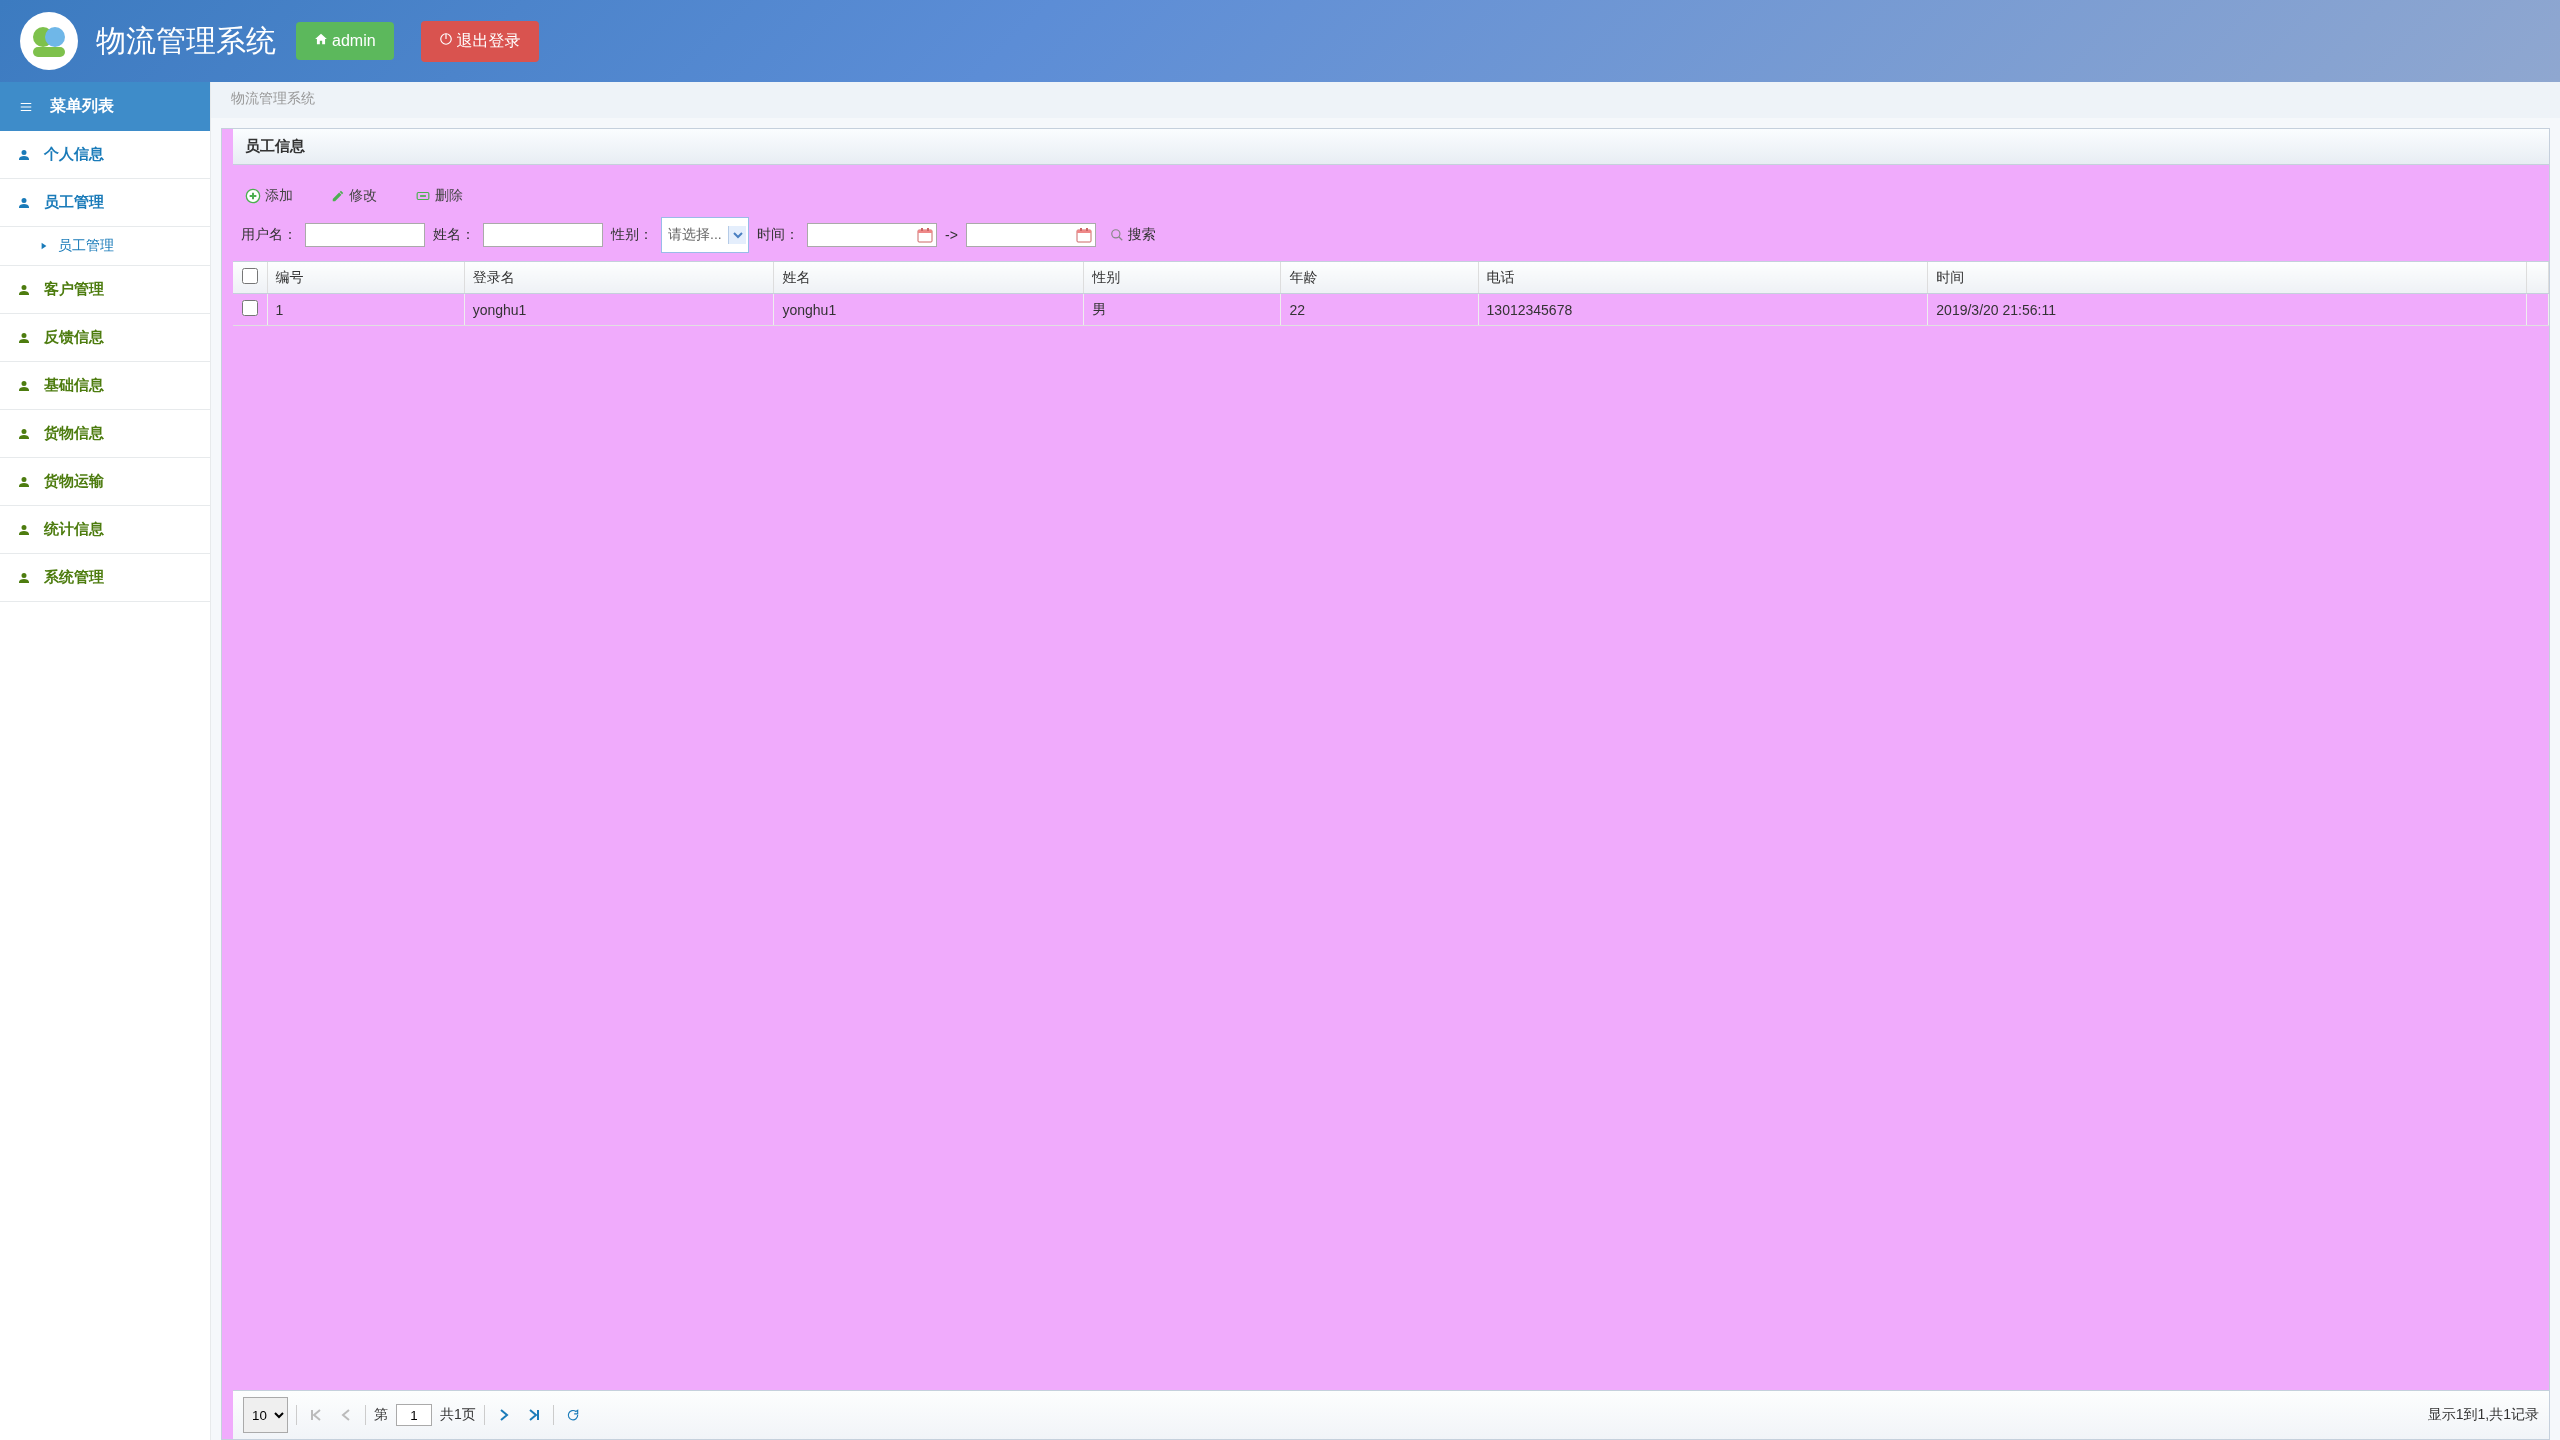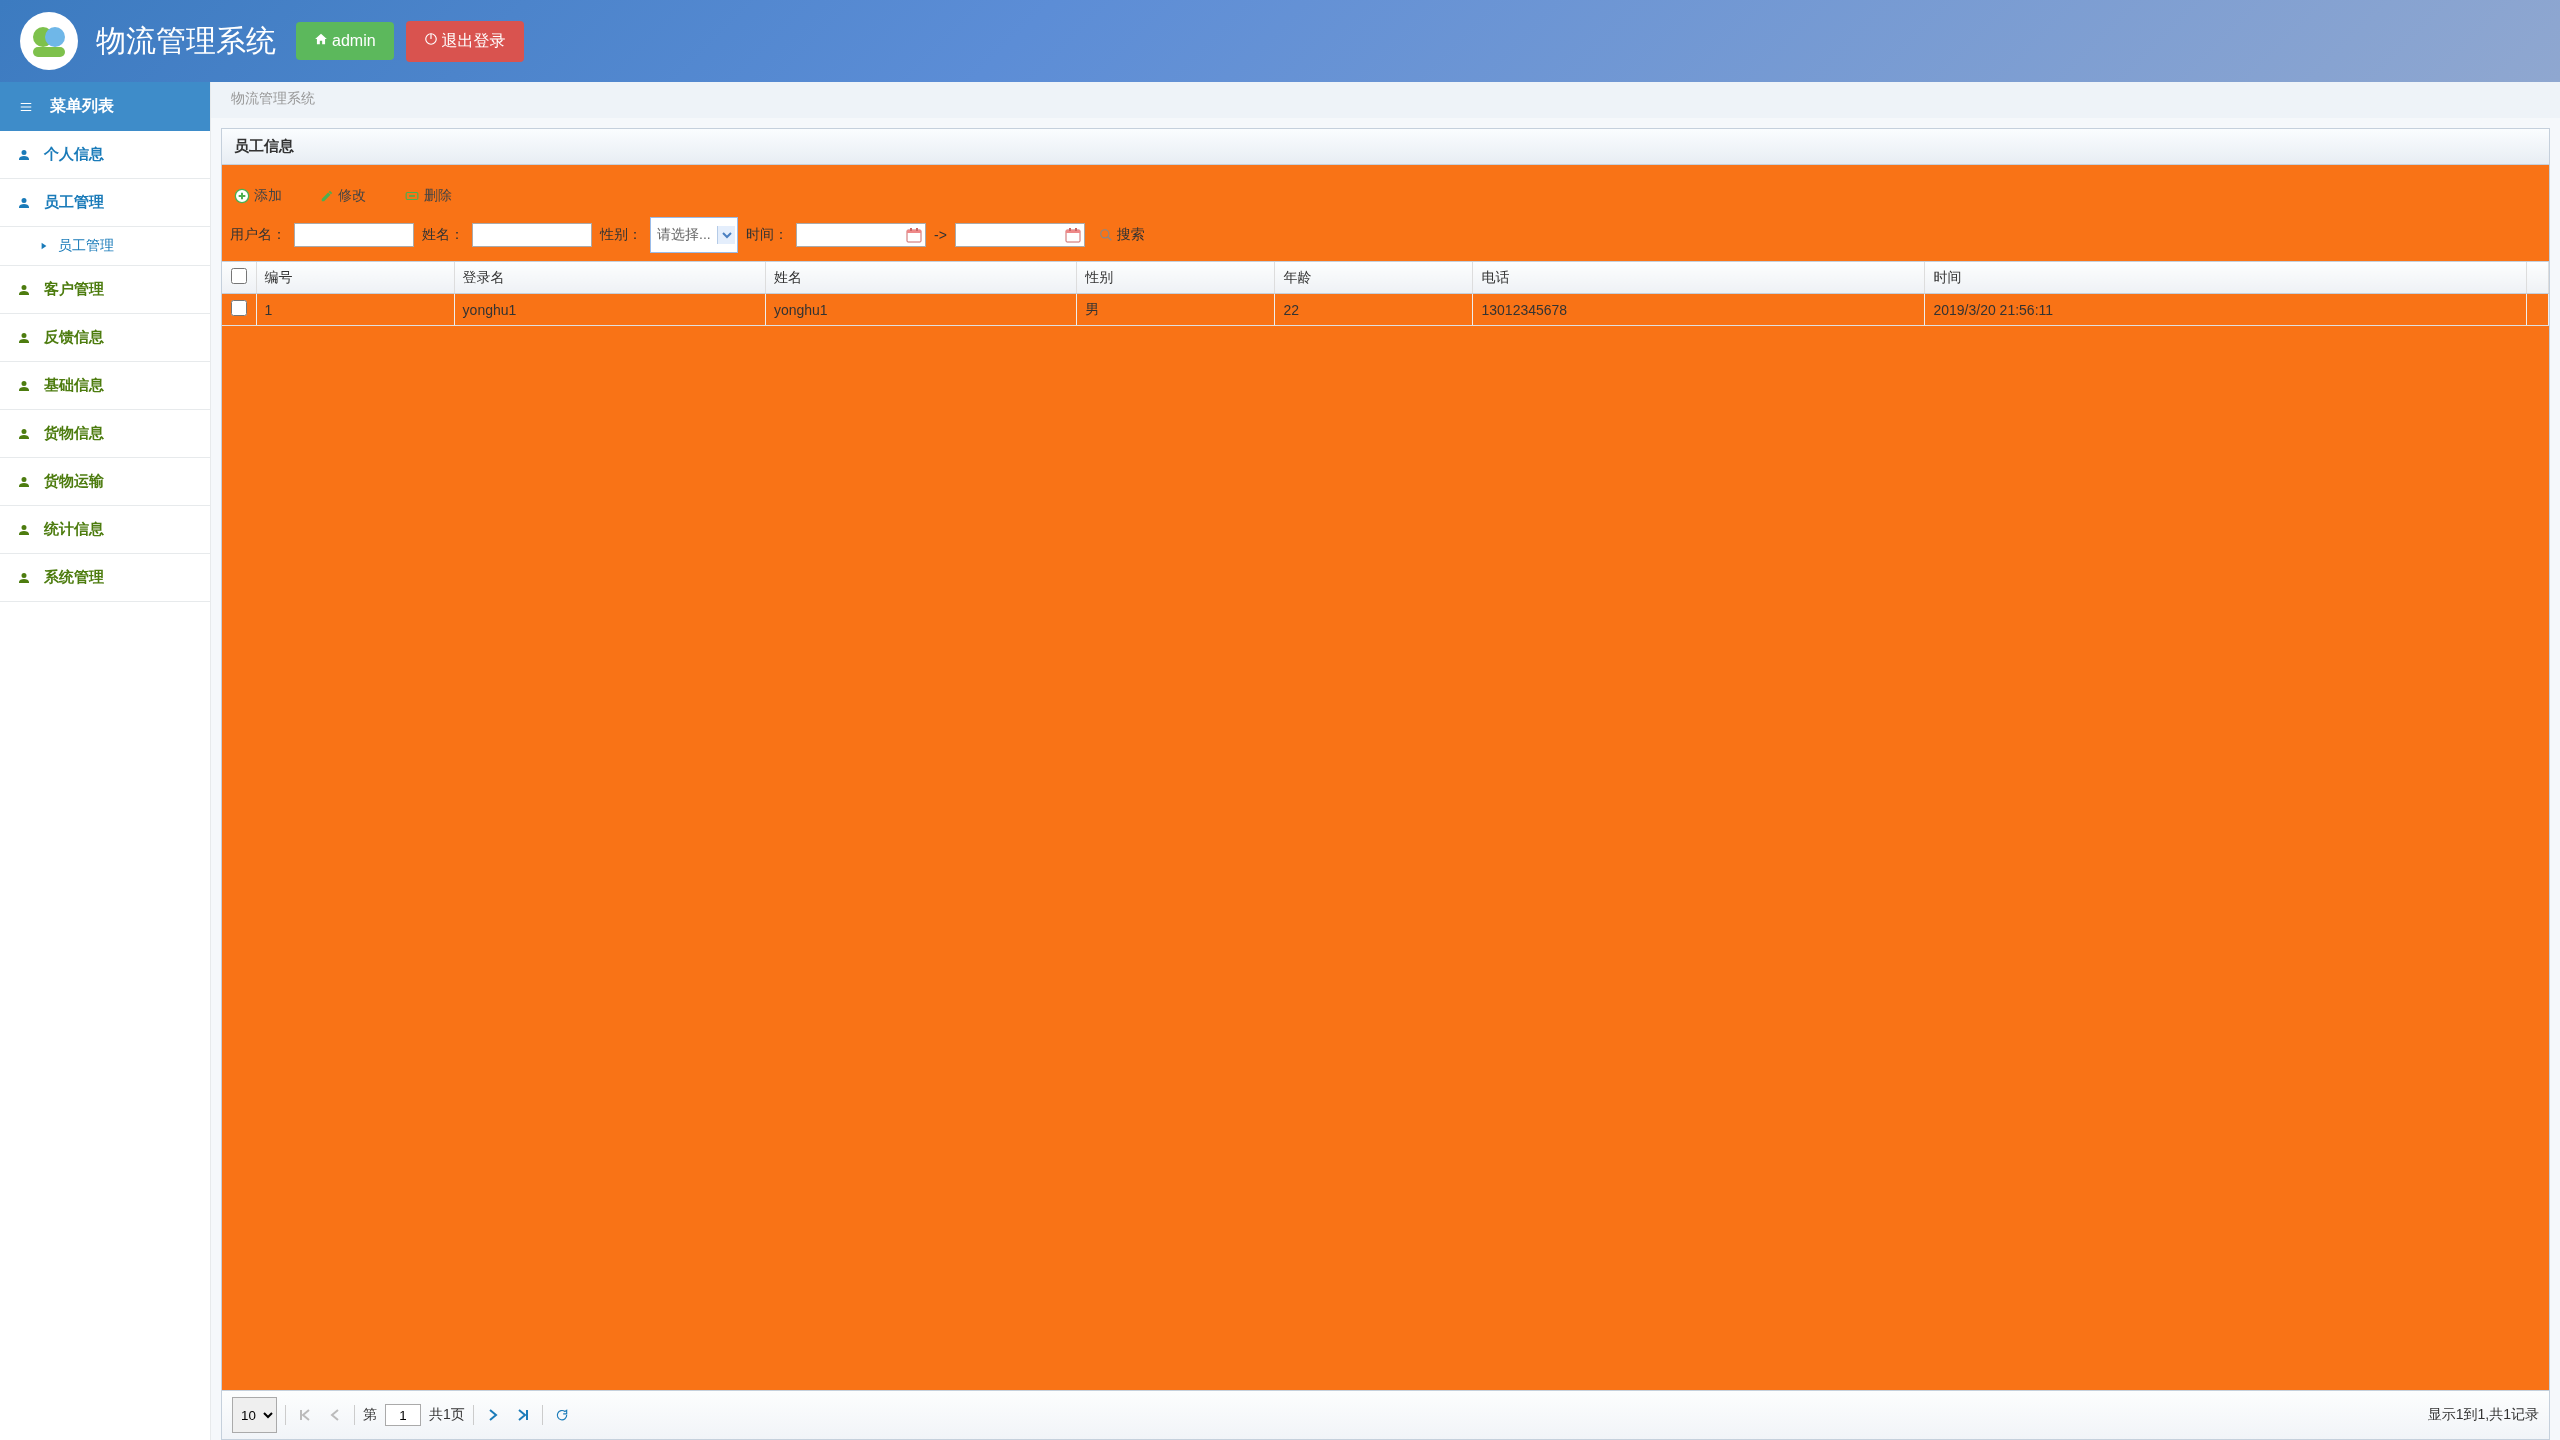--- a/index.html
+++ b/index.html
@@ -3,38 +3,38 @@
 <meta charset="utf-8">
 <style>
 * { box-sizing: border-box; margin: 0; padding: 0; }
 body { font-family: "Microsoft YaHei", "Helvetica Neue", Arial, sans-serif; font-size: 14px; color: #333; background: #fff; }
 
 .header { height: 82px; background: linear-gradient(135deg, #3c7bc0 0%, #5c8dd6 40%, #8fa7d0 100%); display: flex; align-items: center; padding: 0 20px; color: #fff; }
 .header-logo { width: 58px; height: 58px; border-radius: 50%; background: #fff; margin-right: 18px; display: flex; align-items: center; justify-content: center; overflow: hidden; }
 .header-logo svg { width: 48px; height: 48px; }
 .header-title { font-size: 30px; font-weight: 500; margin-right: 20px; }
 .btn { display: inline-flex; align-items: center; padding: 10px 18px; border-radius: 4px; border: none; cursor: pointer; font-size: 16px; color: #fff; }
-.btn-green { background: #5cb85c; margin-right: 12px; }
+.btn-green { background: #5cb85c; margin-right: 27px; }
 .btn-red { background: #d9534f; }
 .btn-icon { margin-right: 4px; }
 
 .main { display: flex; height: calc(100vh - 82px); }
 .sidebar { width: 211px; background: #fff; border-right: 1px solid #e7eaec; overflow-y: auto; }
 .sidebar-menu-title { background: #3e8cc9; color: #fff; padding: 14px 18px; font-size: 16px; font-weight: 600; display: flex; align-items: center; gap: 16px; }
 .sidebar-item { padding: 14px 18px; border-bottom: 1px solid #e7eaec; cursor: pointer; display: flex; align-items: center; gap: 14px; font-size: 15px; font-weight: 600; color: #4d7c0f; }
 .sidebar-item.active { color: #1a7bb9; }
 .sidebar-subitem { padding: 10px 18px 10px 40px; cursor: pointer; color: #1a7bb9; font-size: 14px; border-bottom: 1px solid #e7eaec; display: flex; align-items: center; gap: 10px; }
 .user-icon { width: 12px; height: 12px; fill: currentColor; }
 .list-icon { width: 16px; height: 14px; fill: currentColor; }
 .caret-icon { width: 8px; height: 8px; fill: currentColor; }
 
 .content { flex: 1; display: flex; flex-direction: column; background: #f5f8fb; overflow: hidden; }
 .breadcrumb { padding: 8px 20px 10px; font-size: 14px; color: #999; background: #eef3f8; }
 
-.panel { margin: 10px 10px 0 10px; border: 1px solid #c5d0dc; background: #f97316; flex: 1; display: flex; flex-direction: column; overflow: hidden; }
+.panel { margin: 10px 10px 0 10px; border: 1px solid #c5d0dc; background: #f0abfc; flex: 1; display: flex; flex-direction: column; overflow: hidden; padding-left: 11px; }
 .panel-header { background: linear-gradient(#fafdff, #e8edf3); border-bottom: 1px solid #c5d0dc; padding: 8px 12px; font-weight: 600; font-size: 15px; color: #333; }
 .toolbar { padding: 6px 8px; display: flex; gap: 30px; align-items: center; border-bottom: 0; margin-top: 14px; }
 .tool-btn { display: inline-flex; align-items: center; gap: 4px; cursor: pointer; padding: 2px 4px; color: #444; }
 
 .filter-row { padding: 4px 8px 8px; display: flex; align-items: center; gap: 8px; flex-wrap: wrap; }
 .filter-row label { color: #333; }
 .filter-row input[type=text] { height: 24px; border: 1px solid #aaa; padding: 2px 6px; background: #fff; }
 .filter-row input.w120 { width: 120px; }
 .filter-row .date-input-wrap { position: relative; display: inline-block; }
 .filter-row .date-input-wrap input { width: 130px; padding-right: 24px; }

